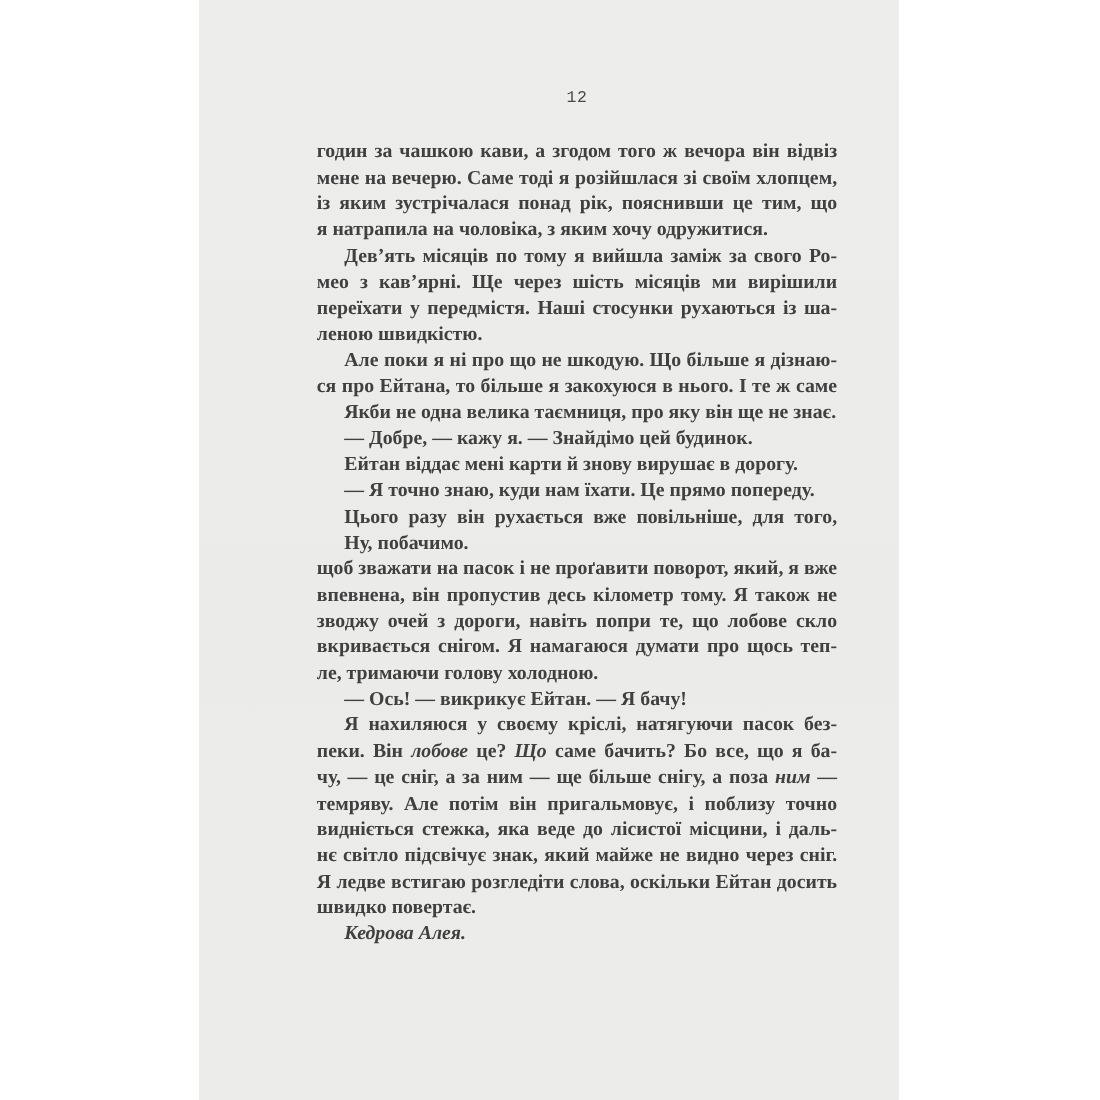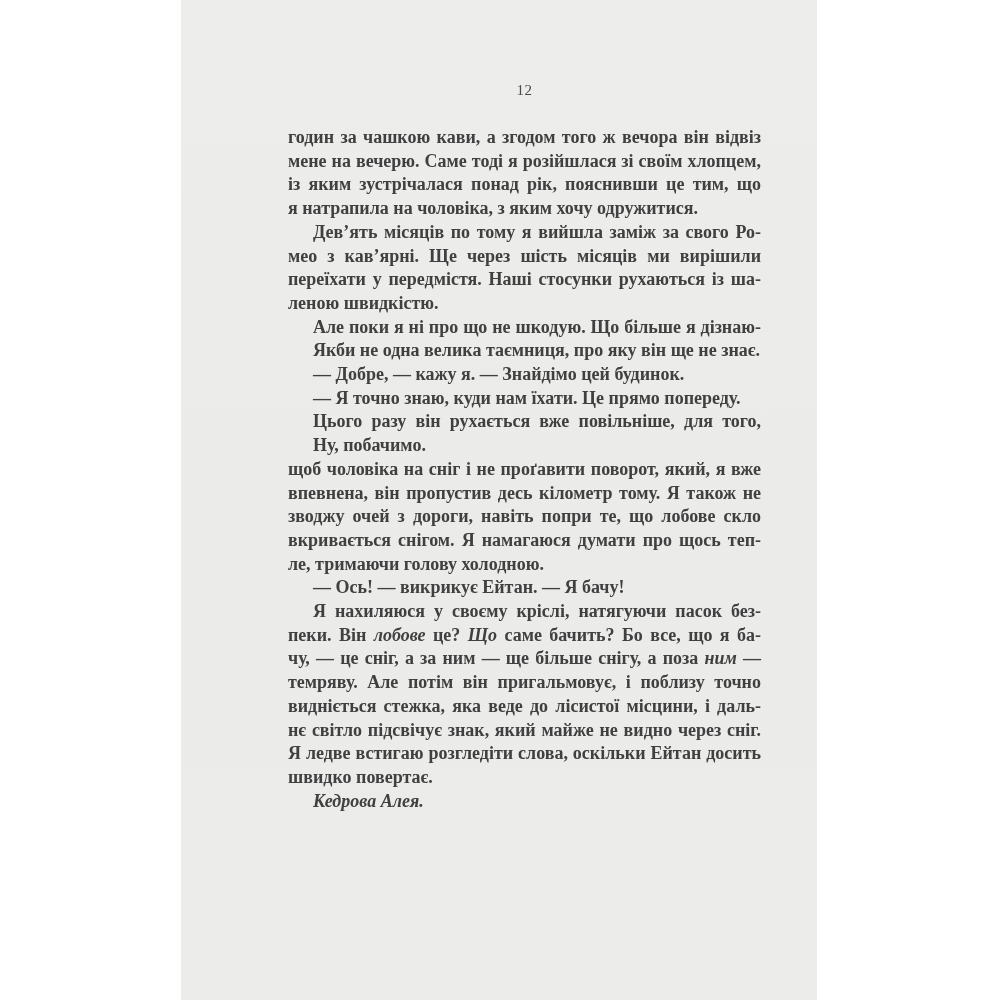--- a/index.html
+++ b/index.html
@@ -19,21 +19,21 @@
     height: 1000px;
     background: #ececec;
     background-image: linear-gradient(180deg, #ededec 0%, #ebebea 55%, #ececeb 100%);
   }
   .folio {
     position: absolute;
     left: 107px;
     top: 81px;
     width: 473px;
     text-align: center;
-    font-family: Liberation Serif, serif;
+    font-family: Liberation Mono, monospace;
     font-size: 15px;
     line-height: 18px;
     color: #4a4a4a;
     letter-spacing: 0.5px;
   }
   .text-block {
     position: absolute;
     left: 107px;
     top: 126px;
     width: 473px;
@@ -64,26 +64,28 @@
   <div class="text-block">
       <div class="line"><span>годин за чашкою кави, а згодом того ж вечора він відвіз</span></div>
       <div class="line"><span>мене на вечерю. Саме тоді я розійшлася зі своїм хлопцем,</span></div>
       <div class="line"><span>із яким зустрічалася понад рік, пояснивши це тим, що</span></div>
       <div class="line last"><span>я натрапила на чоловіка, з яким хочу одружитися.</span></div>
       <div class="line indent"><span>Дев’ять місяців по тому я вийшла заміж за свого Ро-</span></div>
       <div class="line"><span>мео з кав’ярні. Ще через шість місяців ми вирішили</span></div>
       <div class="line"><span>переїхати у передмістя. Наші стосунки рухаються із ша-</span></div>
       <div class="line last"><span>леною швидкістю.</span></div>
       <div class="line indent"><span>Але поки я ні про що не шкодую. Що більше я дізнаю-</span></div>
+      <div class="line"><span>ся про Ейтана, то більше я закохуюся в нього. І те ж саме</span></div>
       <div class="line last indent"><span>Якби не одна велика таємниця, про яку він ще не знає.</span></div>
       <div class="line last indent"><span>— Добре, — кажу я. — Знайдімо цей будинок.</span></div>
+      <div class="line last indent"><span>Ейтан віддає мені карти й знову вирушає в дорогу.</span></div>
       <div class="line last indent"><span>— Я точно знаю, куди нам їхати. Це прямо попереду.</span></div>
       <div class="line indent"><span>Цього разу він рухається вже повільніше, для того,</span></div>
       <div class="line last indent"><span>Ну, побачимо.</span></div>
-      <div class="line"><span>щоб чоловіка на сніг і не проґавити поворот, який, я вже</span></div>
+      <div class="line"><span>щоб зважати на пасок і не проґавити поворот, який, я вже</span></div>
       <div class="line"><span>впевнена, він пропустив десь кілометр тому. Я також не</span></div>
       <div class="line"><span>зводжу очей з дороги, навіть попри те, що лобове скло</span></div>
       <div class="line"><span>вкривається снігом. Я намагаюся думати про щось теп-</span></div>
       <div class="line last"><span>ле, тримаючи голову холодною.</span></div>
       <div class="line last indent"><span>— Ось! — викрикує Ейтан. — Я бачу!</span></div>
       <div class="line indent"><span>Я нахиляюся у своєму кріслі, натягуючи пасок без-</span></div>
       <div class="line"><span>пеки. Він </span><span class="italic">лобове</span><span> це? </span><span class="italic">Що</span><span> саме бачить? Бо все, що я ба-</span></div>
       <div class="line"><span>чу, — це сніг, а за ним — ще більше снігу, а поза </span><span class="italic">ним</span><span> —</span></div>
       <div class="line"><span>темряву. Але потім він пригальмовує, і поблизу точно</span></div>
       <div class="line"><span>видніється стежка, яка веде до лісистої місцини, і даль-</span></div>

